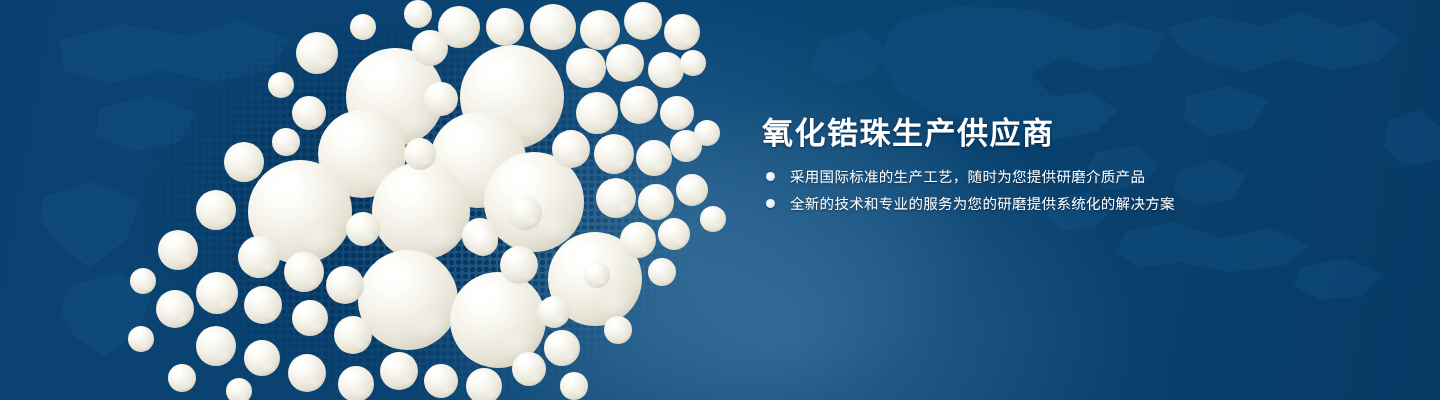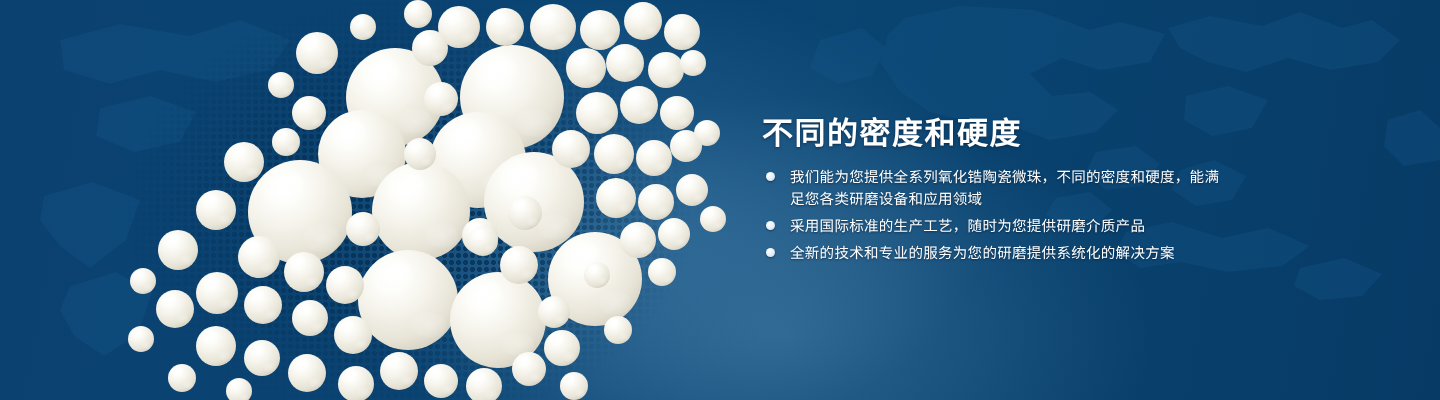--- a/index.html
+++ b/index.html
@@ -192,28 +192,24 @@
     <div class="bead" style="left:168px;top:364px;width:28px;height:28px;"></div>
     <div class="bead" style="left:226px;top:378px;width:26px;height:26px;"></div>
     <div class="bead" style="left:404px;top:0px;width:28px;height:28px;"></div>
     <div class="bead" style="left:350px;top:14px;width:26px;height:26px;"></div>
     <div class="bead" style="left:268px;top:72px;width:26px;height:26px;"></div>
     <div class="bead" style="left:584px;top:262px;width:26px;height:26px;"></div>
   </div>
 
   <div class="copy">
 
-    <div class="headline">不同的密度和硬度</div>
+    <div class="headline">氧化锆珠生产供应商</div>
 
     <div class="bullets">
 
-      <div class="bullet">
-        <span class="dot"></span>
-        <div class="btxt">我们能为您提供全系列氧化锆陶瓷微珠，不同的密度和硬度，能满足您各类研磨设备和应用领域</div>
-      </div>
 
       <div class="bullet">
         <span class="dot"></span>
         <div class="btxt">采用国际标准的生产工艺，随时为您提供研磨介质产品</div>
       </div>
 
       <div class="bullet">
         <span class="dot"></span>
         <div class="btxt">全新的技术和专业的服务为您的研磨提供系统化的解决方案</div>
       </div>

